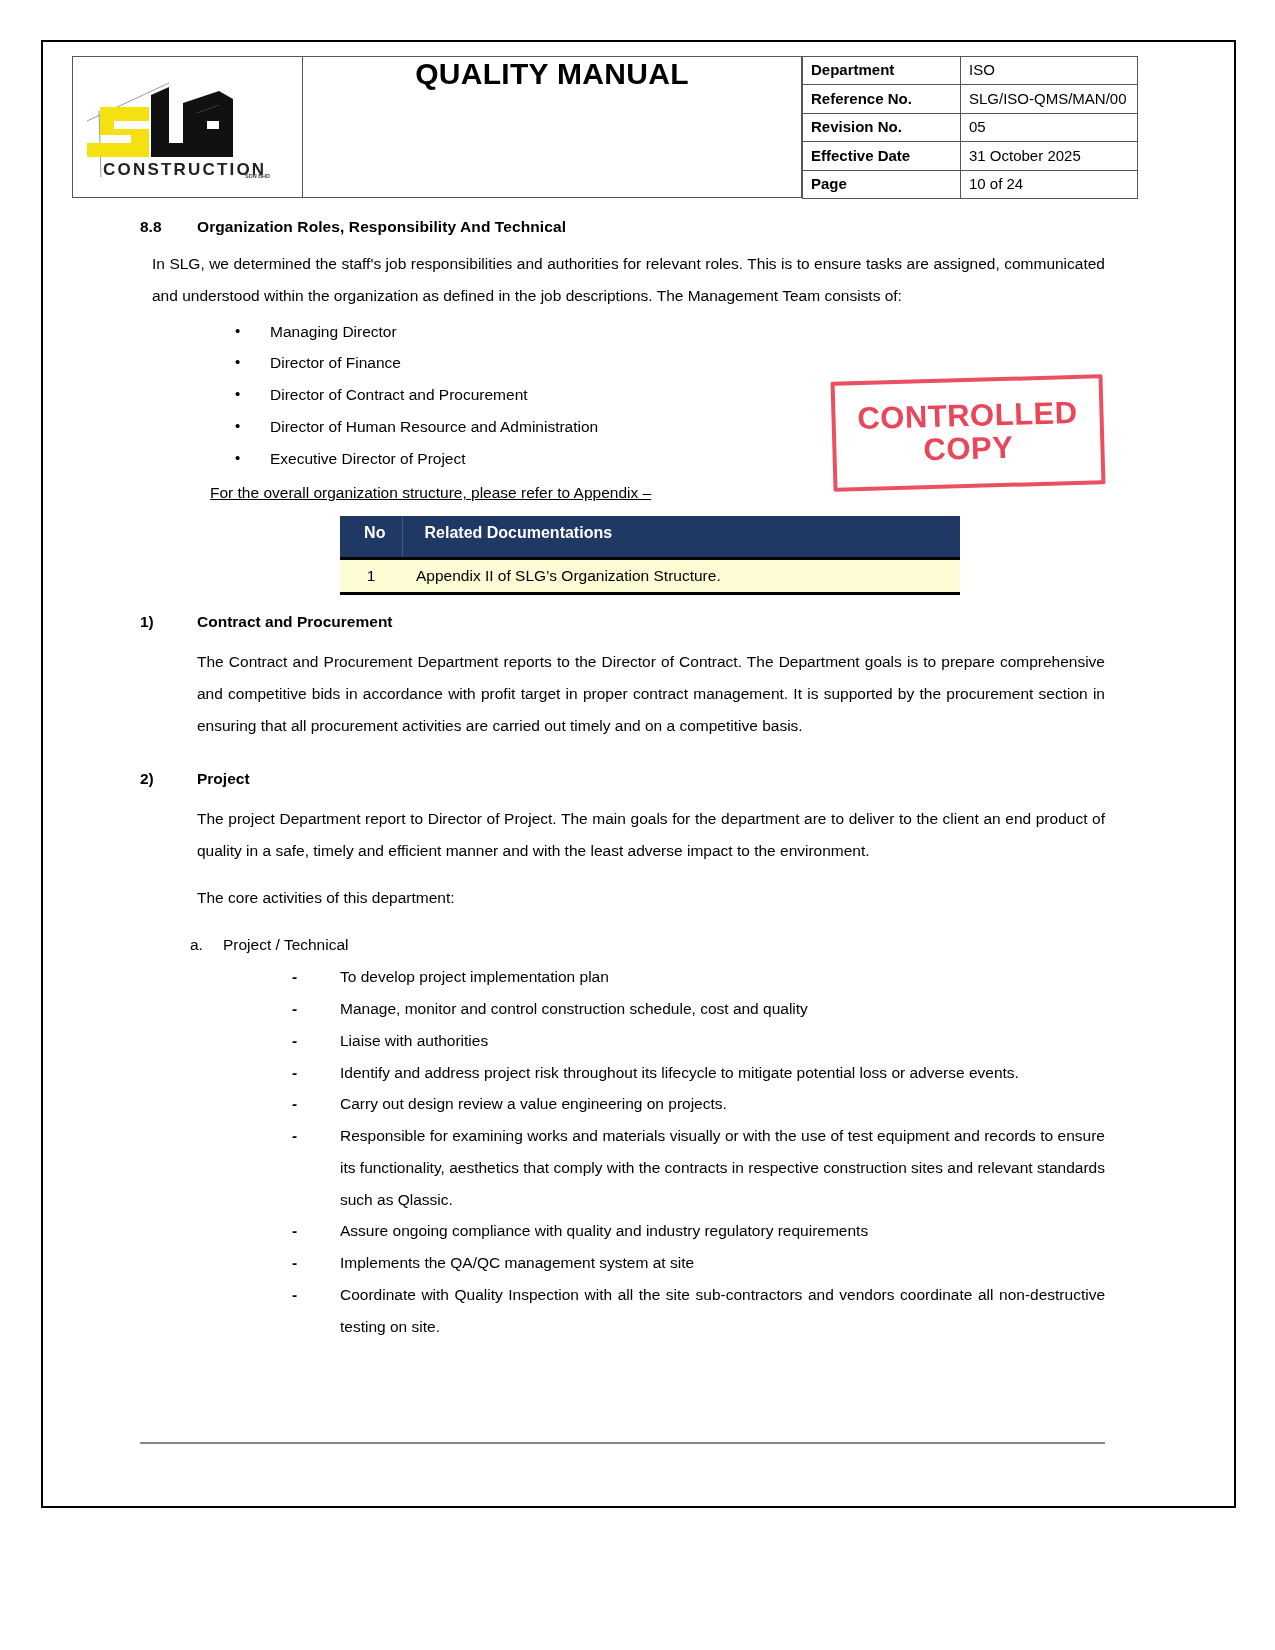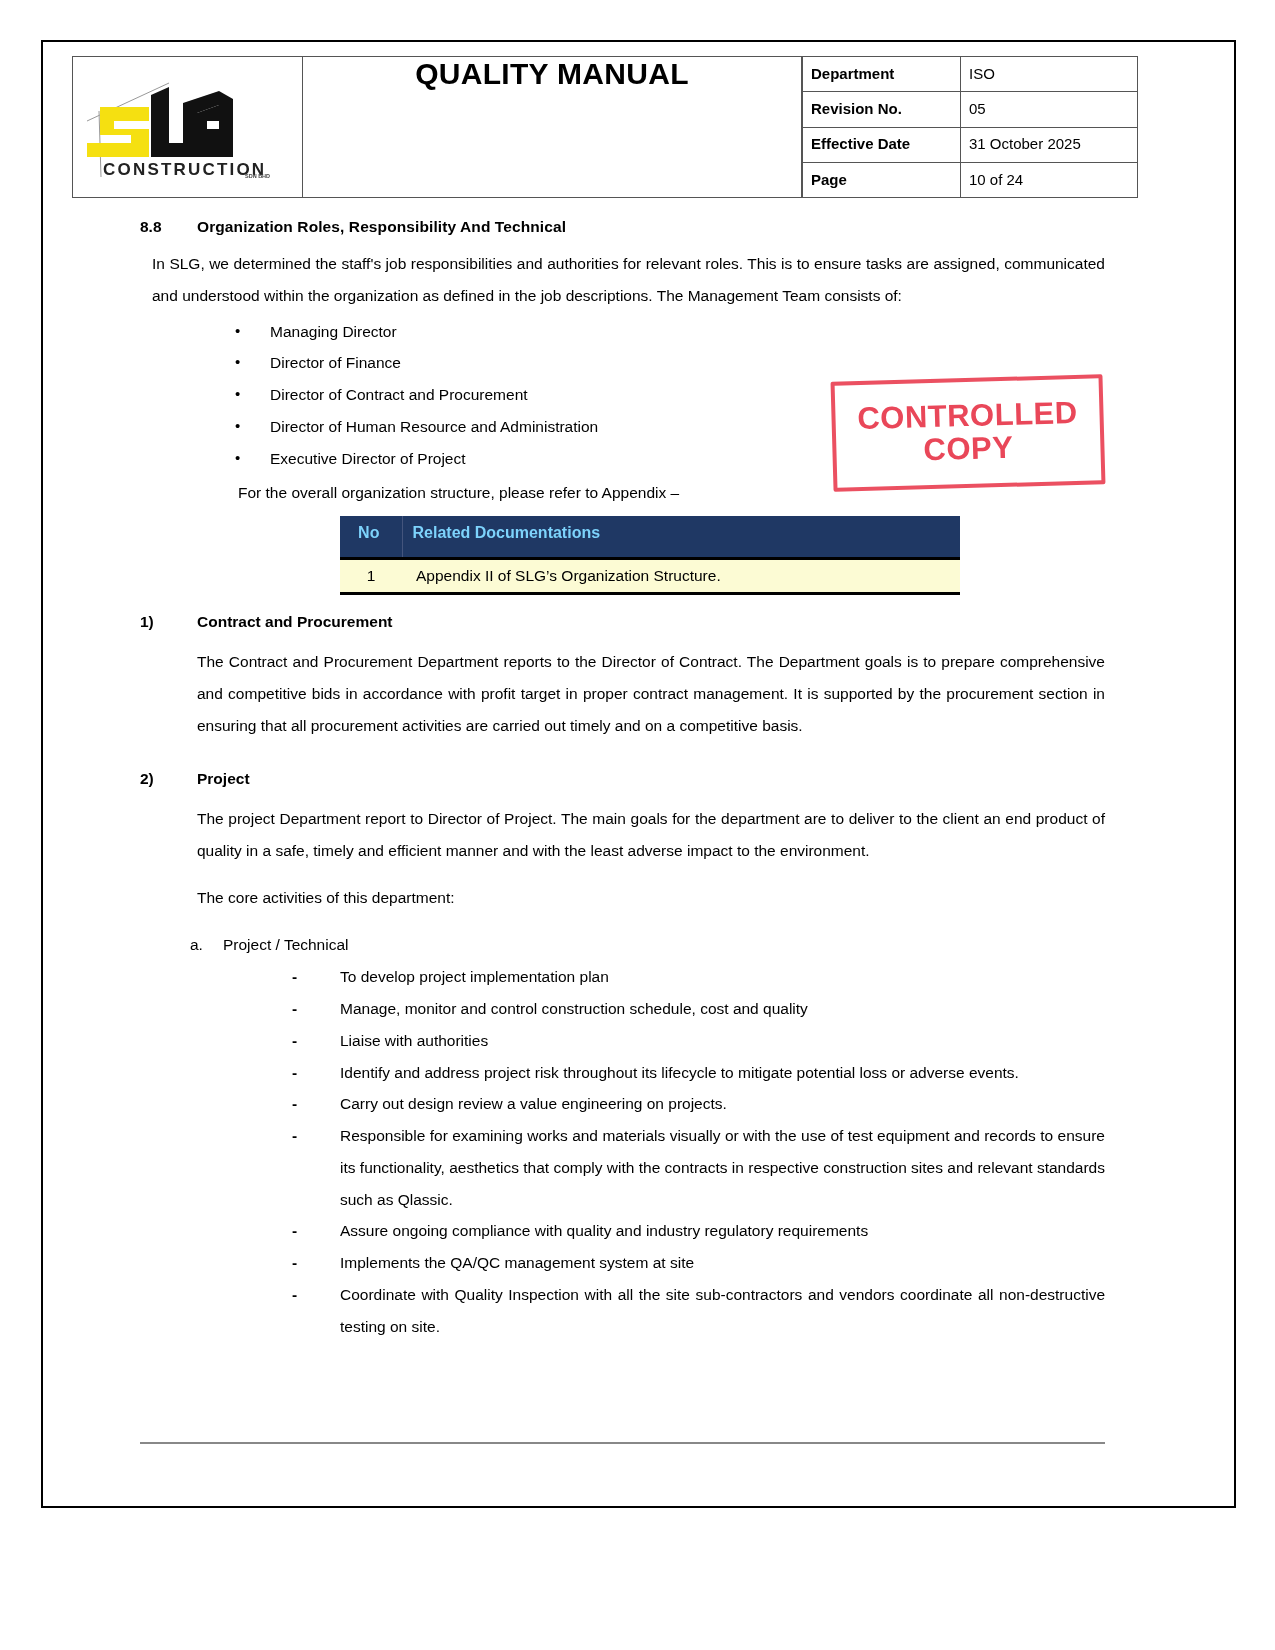--- a/index.html
+++ b/index.html
@@ -120,42 +120,43 @@
   }
   ul.bullets li::before {
     content: "\2022";
     position: absolute;
     left: 95px;
     font-size: 15px;
   }
 
   .refer-line {
     margin-top: 10px;
-    margin-left: 98px;
-    font-size: 15.5px;
-    font-stretch: condensed;
+    margin-left: 70px;
+    font-size: 15.5px;
+    font-stretch: condensed;
+    text-decoration: underline;
   }
 
   
   .reldoc-wrap {
     margin: 14px 0 0 200px;
     width: 620px;
   }
   table.reldoc {
     border-collapse: collapse;
     width: 100%;
     table-layout: fixed;
   }
   table.reldoc thead th {
     background: #1f3864;
-    color: #7dd3fc;
+    color: #ffffff;
     font-size: 16px;
     font-weight: bold;
     text-align: left;
-    padding: 8px 14px 14px 10px;
+    padding: 8px 14px 14px 22px;
     border: none;
     height: 42px;
     vertical-align: top;
     font-stretch: condensed;
   }
   table.reldoc thead th.c-no {
     width: 62px;
     text-align: center;
     border-right: 1px solid #44557d;
   }
@@ -294,20 +295,24 @@
   <div class="title-cell">
     <div class="doc-title">QUALITY MANUAL</div>
   </div>
 
   <div class="meta-cell">
     <table class="meta-table">
       <tbody>
         <tr>
           <td class="k">Department</td>
           <td class="v">ISO</td>
+        </tr>
+        <tr>
+          <td class="k">Reference No.</td>
+          <td class="v">SLG/ISO-QMS/MAN/00</td>
         </tr>
         <tr>
           <td class="k">Revision No.</td>
           <td class="v">05</td>
         </tr>
         <tr>
           <td class="k">Effective Date</td>
           <td class="v">31 October 2025</td>
         </tr>
         <tr>

